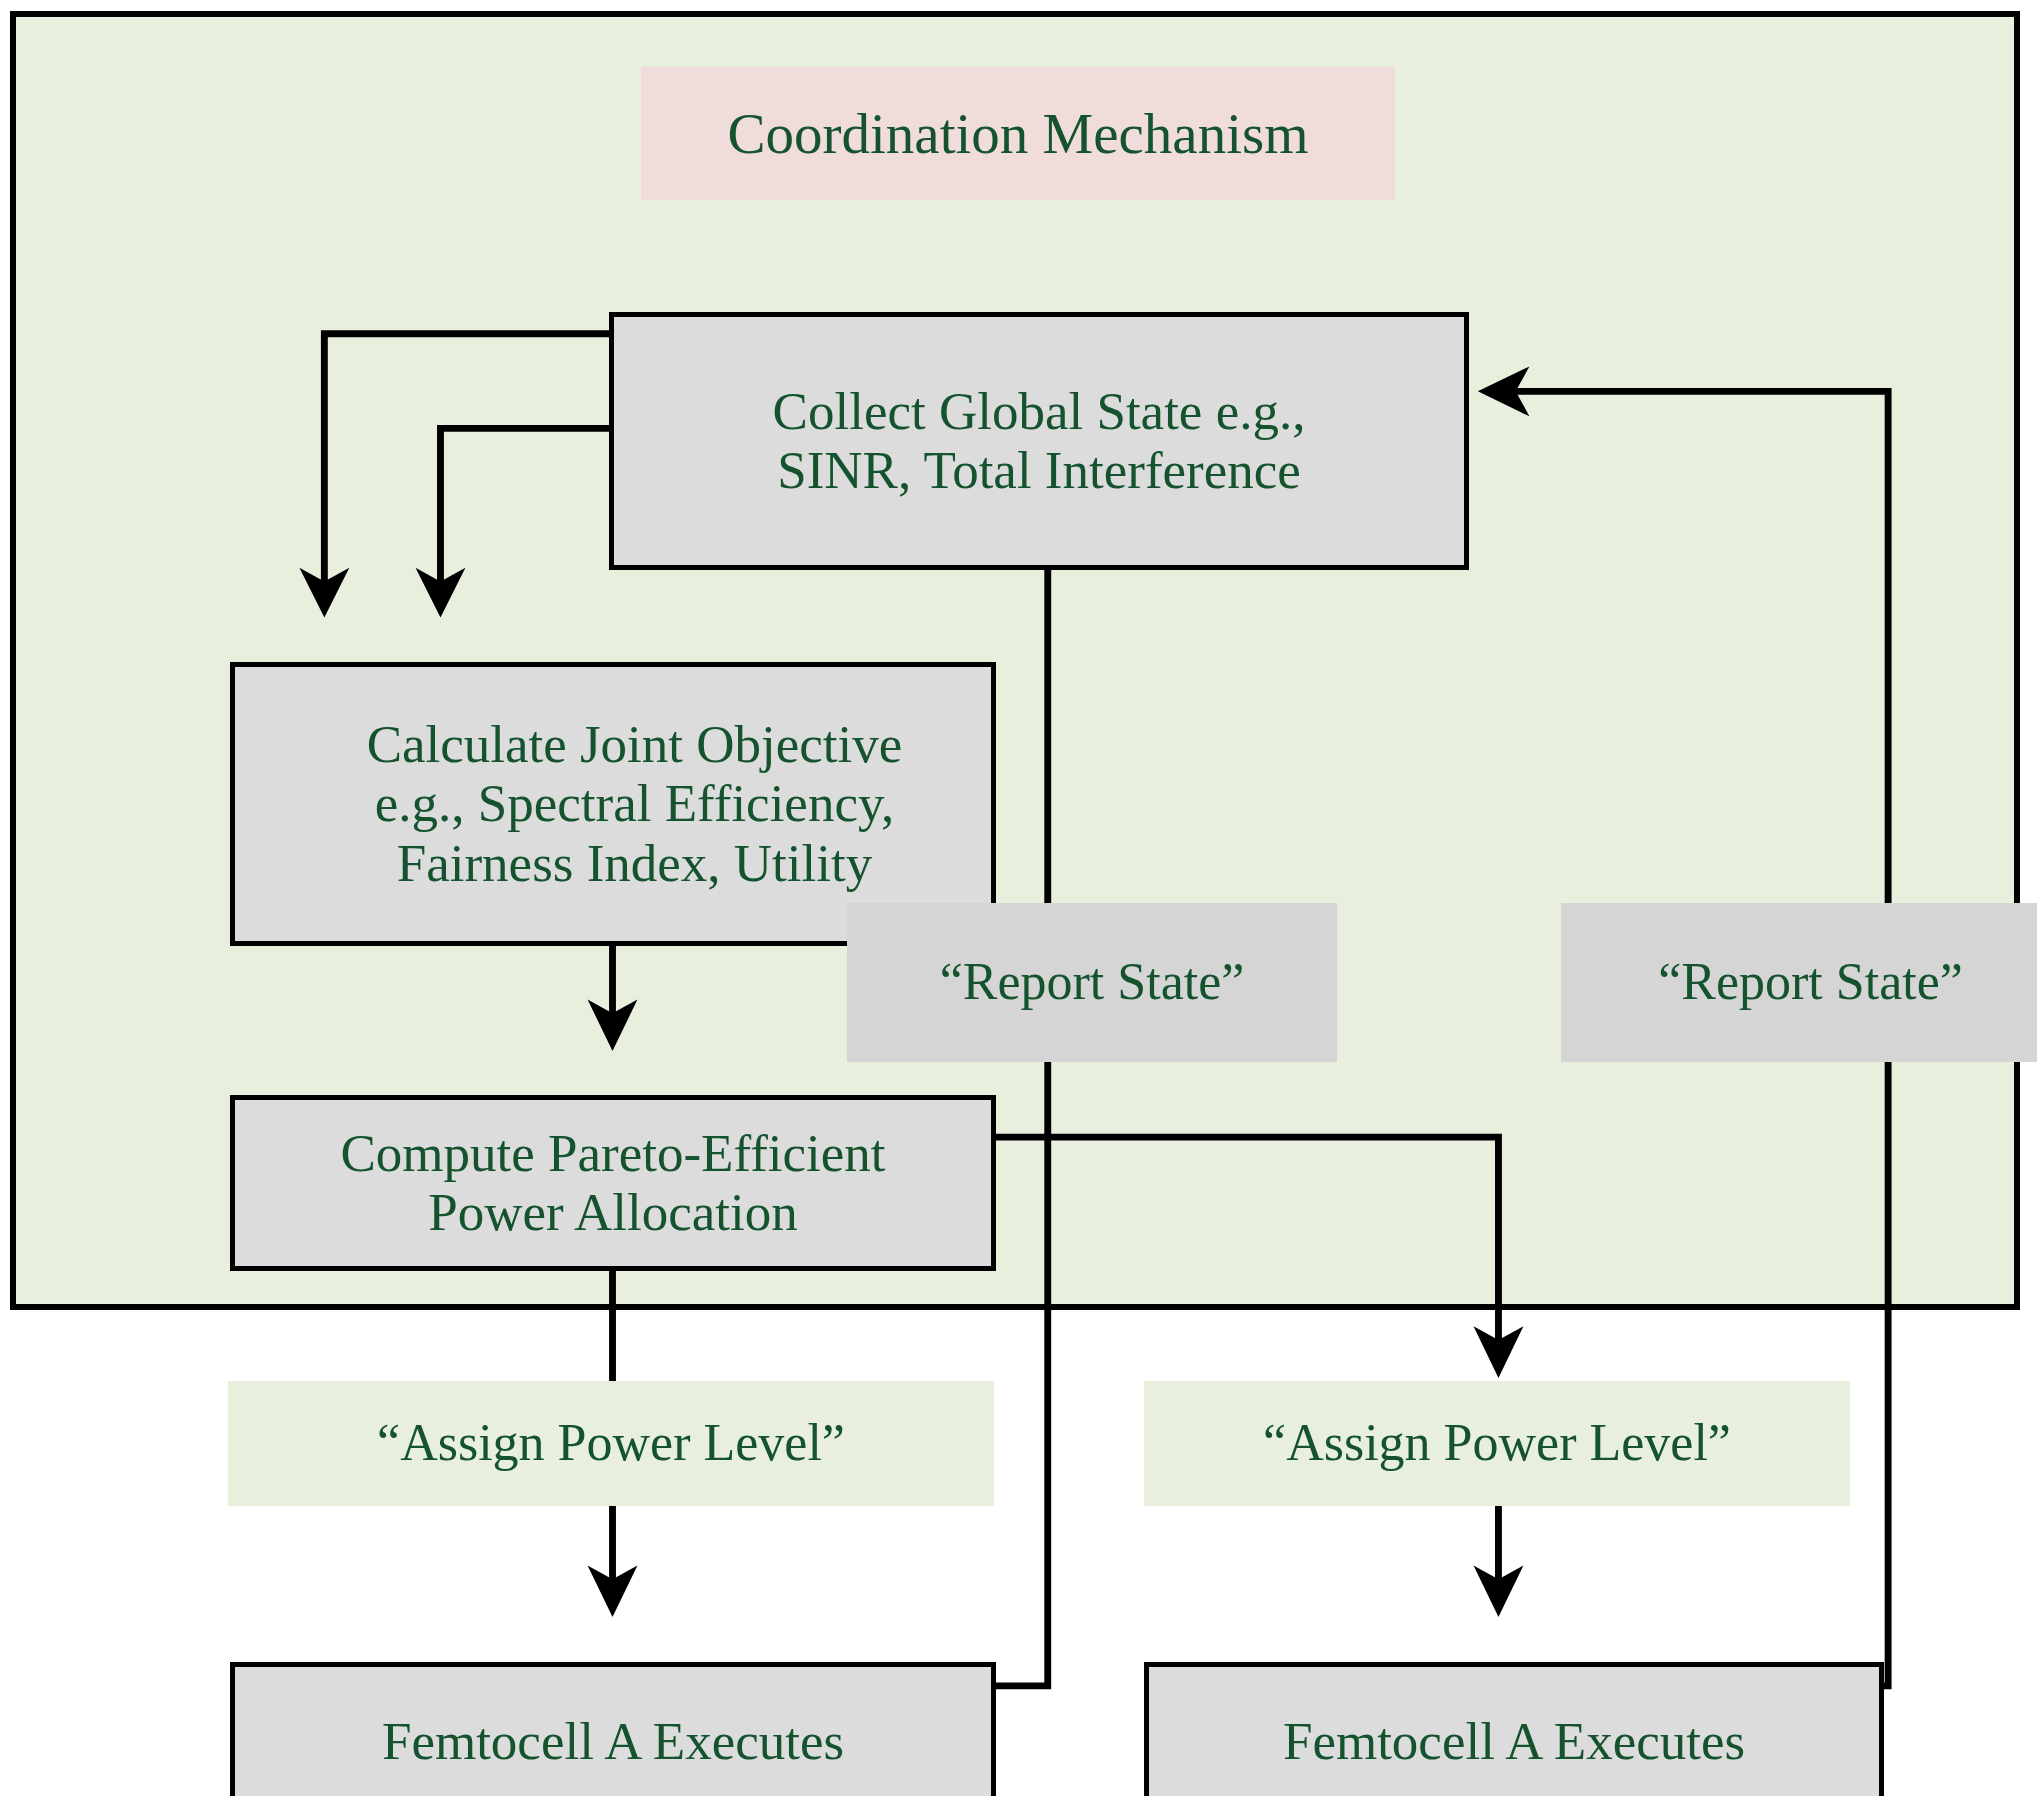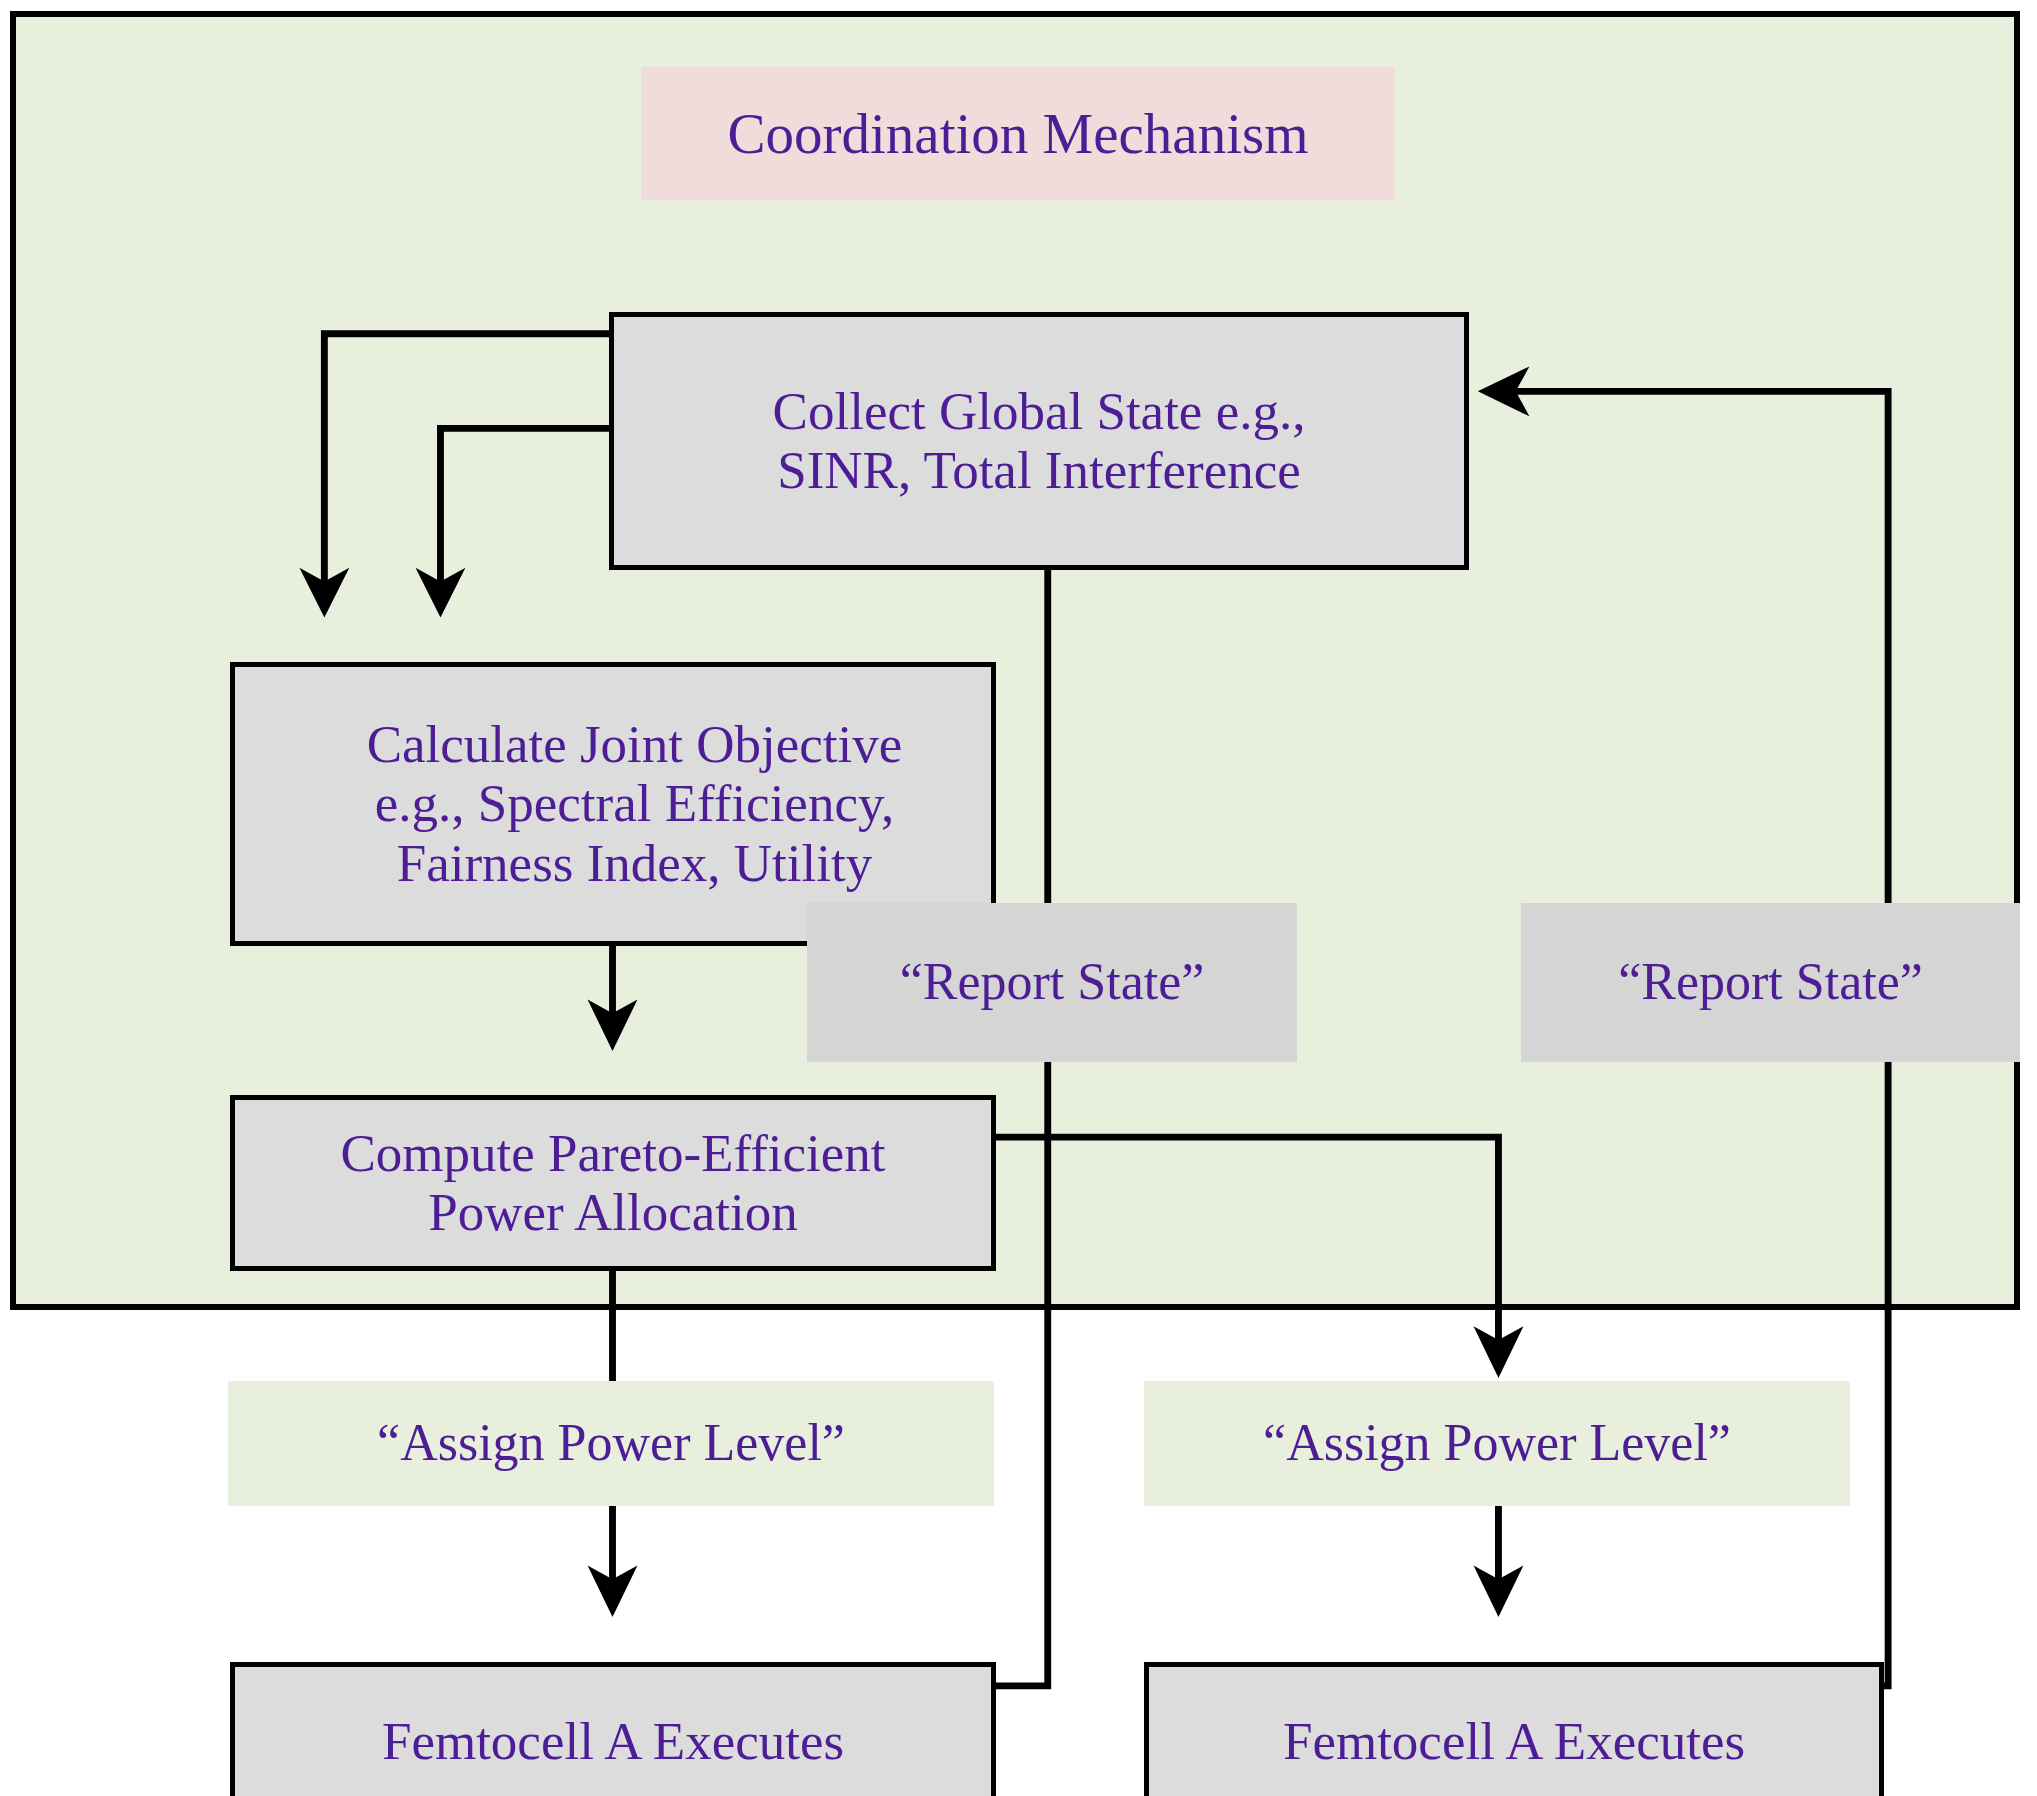--- a/index.html
+++ b/index.html
@@ -29,32 +29,33 @@
   }
 
   
   .node {
     position: absolute;
     box-sizing: border-box;
     display: flex;
     align-items: center;
     justify-content: center;
     text-align: center;
-    color: #4c1d95;
+    color: #14532d;
     line-height: 1.12;
     white-space: pre-line;
   }
   .node-gray-bordered {
     background: #dcdcdc;
     border: 5.2px solid #000000;
     margin-top: 44px;
   }
   .node-gray-plain {
     background: #d5d5d5;
     border: none;
+    margin-left: 40px;
   }
   .node-pink {
     background: #efdcdb;
     border: none;
   }
   .node-green {
     background: #e8efdd;
     border: none;
   }
 

